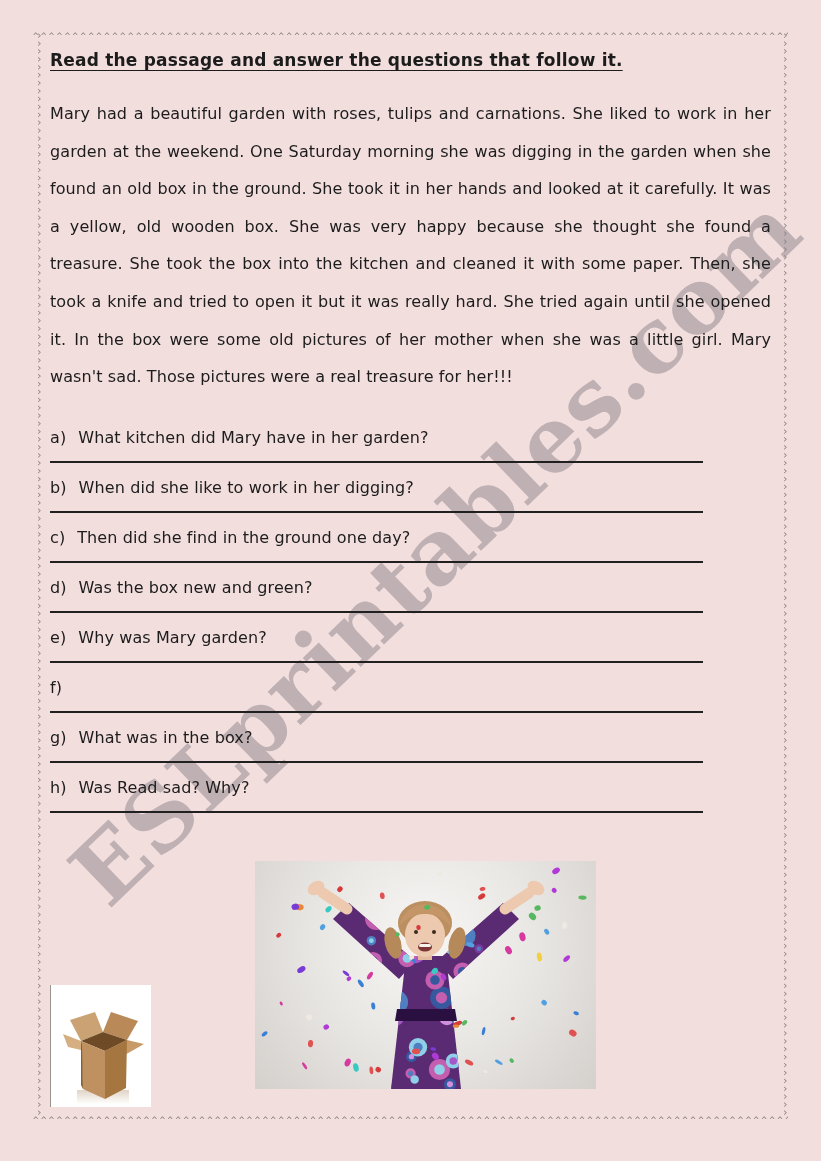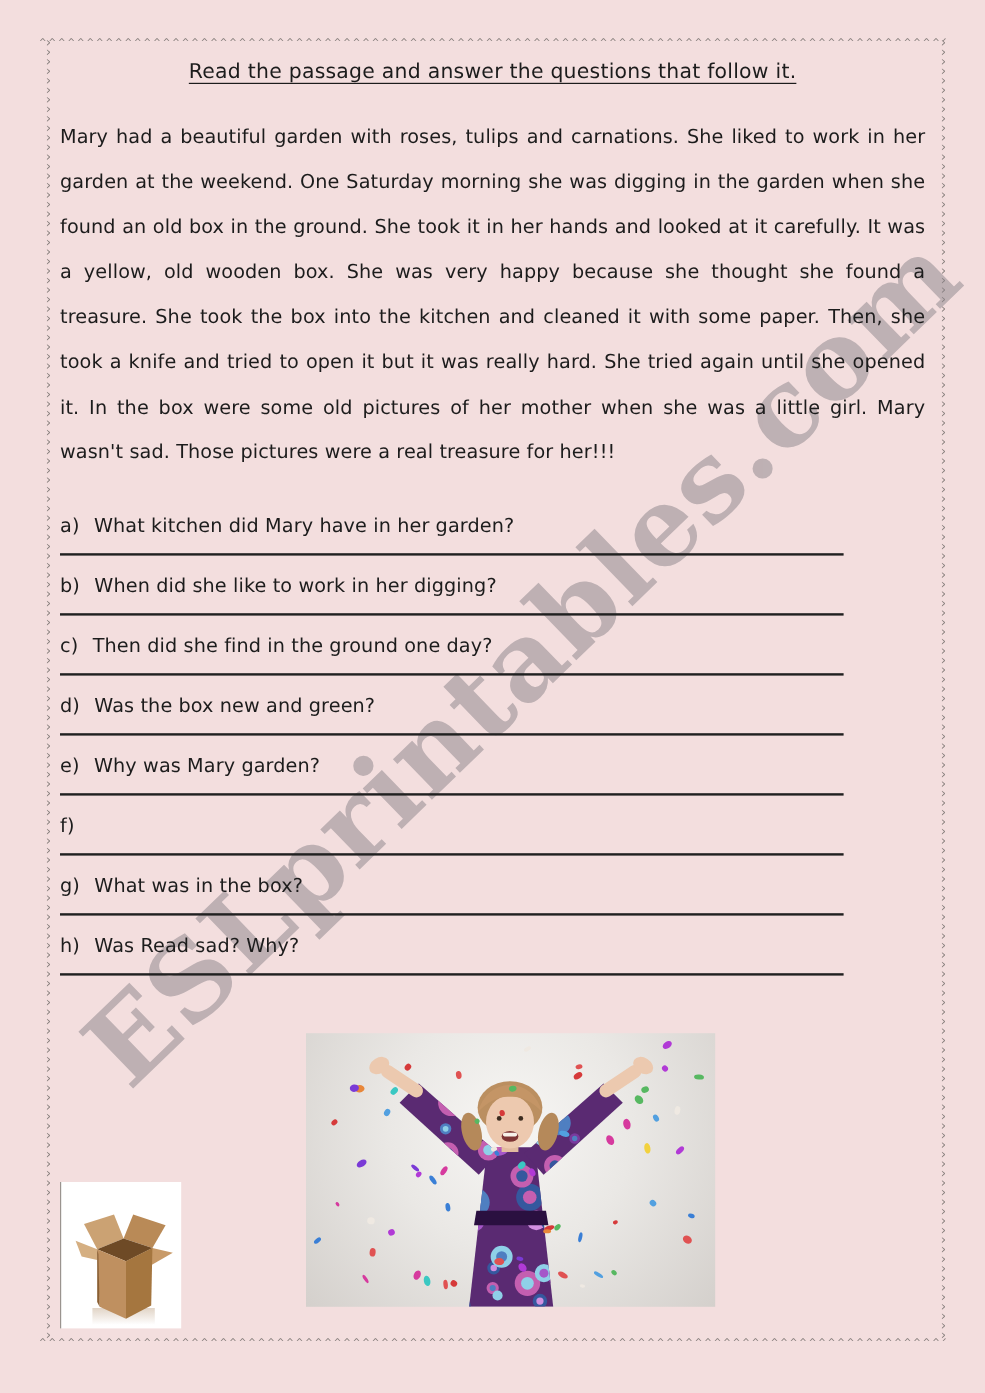--- a/index.html
+++ b/index.html
@@ -26,21 +26,21 @@
   
   .watermark{
     position:absolute;left:-40px;top:530px;width:900px;line-height:90px;
     text-align:center;font-family:"DejaVu Serif",serif;font-weight:bold;
     font-size:90px;letter-spacing:1px;color:var(--watermark);opacity:.5;
     transform:rotate(-44deg);z-index:1;pointer-events:none;white-space:nowrap;
   }
   
   .title{
     position:absolute;top:50px;left:50px;width:721px;z-index:2;
-    text-align:center;font-size:17px;font-weight:normal;
+    font-size:17px;font-weight:bold;
     text-decoration:underline;text-underline-offset:4px;letter-spacing:.2px;
   }
   .passage{
     position:absolute;top:95px;left:50px;width:721px;z-index:2;margin:0;
     font-size:16px;line-height:37.6px;text-align:justify;letter-spacing:.1px;
   }
   .questions{position:absolute;top:428px;left:50px;width:722px;z-index:2;}
   .qa{position:relative;height:50px;}
   .q-row{display:flex;gap:12px;font-size:16px;line-height:20px;letter-spacing:.1px;}
   .a-line{position:absolute;top:33px;left:0;width:653px;height:0;

